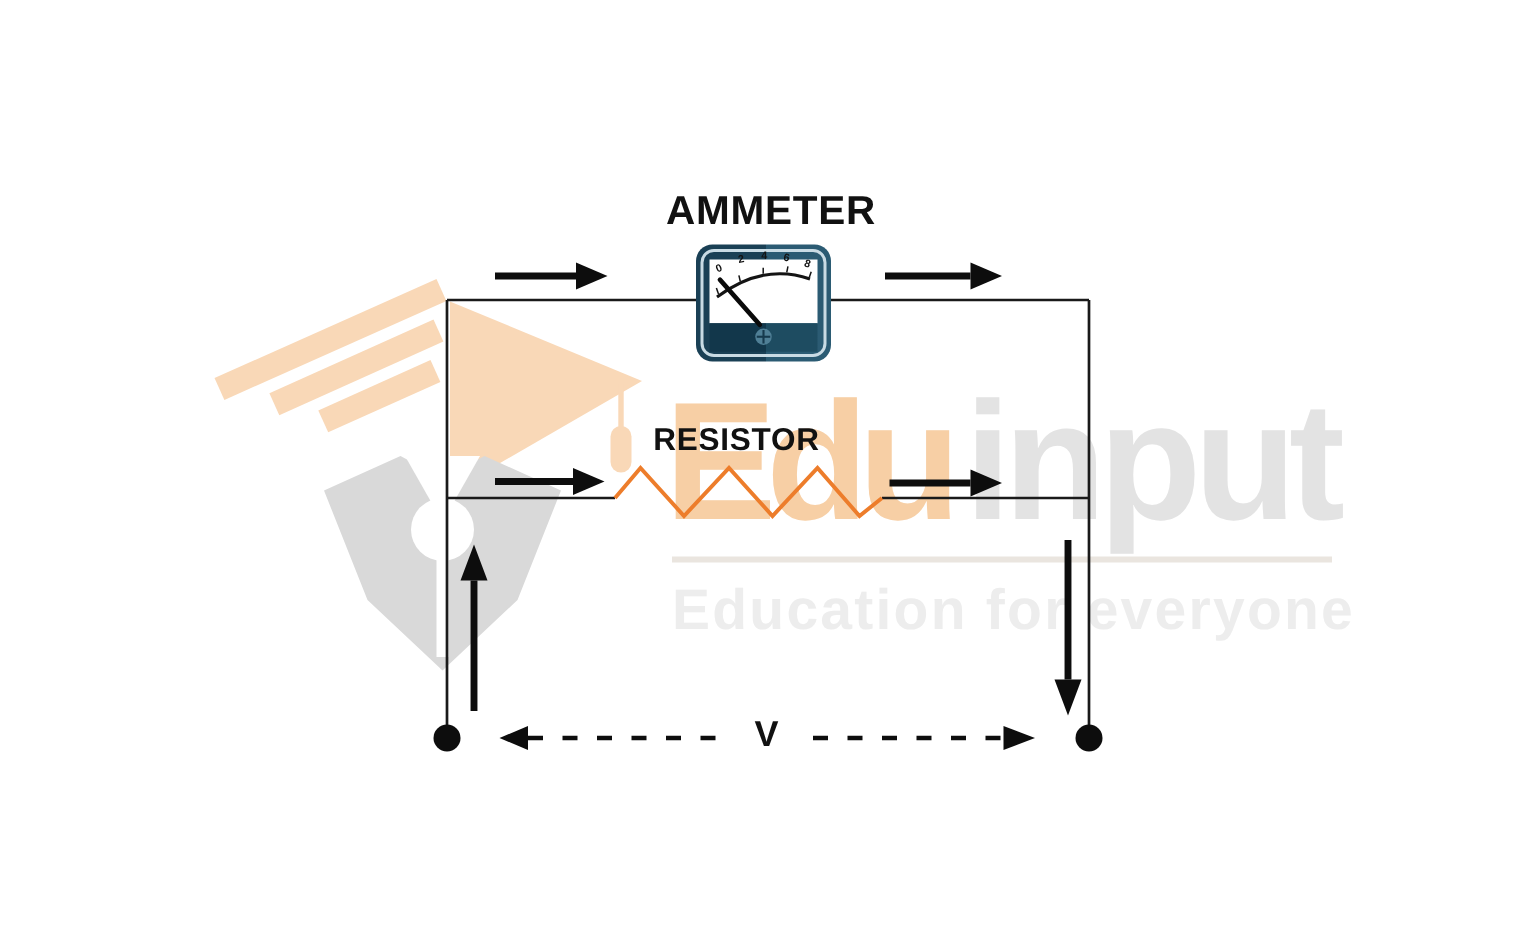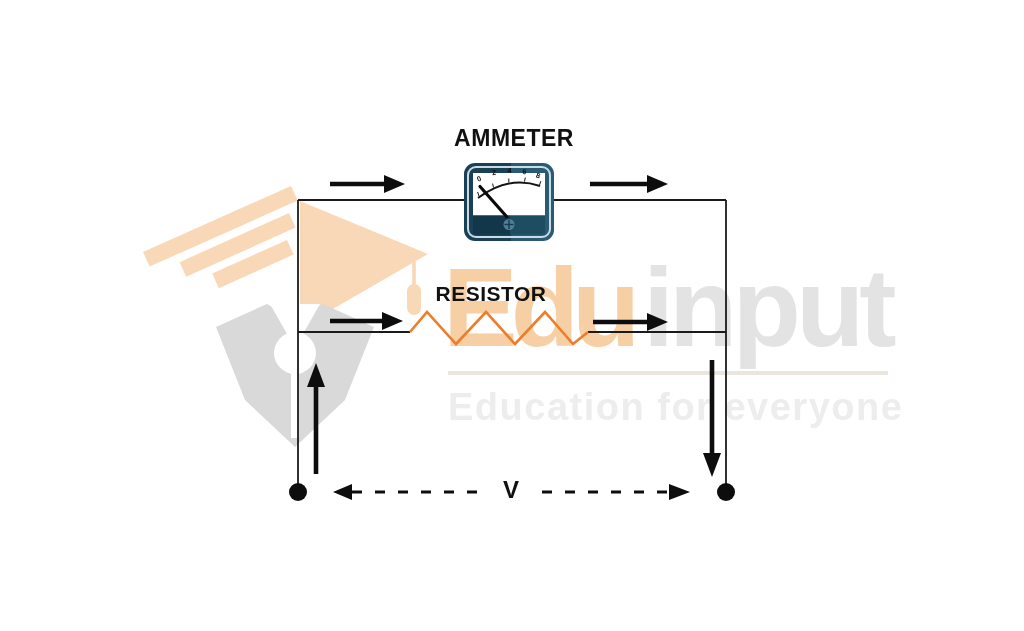--- a/index.html
+++ b/index.html
@@ -32,21 +32,21 @@
     font-size:38px;font-weight:bold;color:#EDEDED;
     letter-spacing:1.5px;white-space:nowrap;
   }
   
   #circuit-svg{position:absolute;left:0;top:0;z-index:2;}
   .diagram-label{
     position:absolute;z-index:3;
     color:#111111;font-weight:bold;text-align:center;
     white-space:nowrap;
   }
-  #ammeter-label{left:414px;top:125px;width:200px;font-size:23px;letter-spacing:0.5px;}
+  #ammeter-label{left:414px;top:125px;width:200px;font-size:27px;letter-spacing:0.5px;}
   #resistor-label{left:391px;top:282px;width:200px;font-size:21px;letter-spacing:0.5px;}
   #voltage-label{left:491px;top:476px;width:40px;font-size:24px;}
 </style>
 </head>
 <body>
 
 <div id="canvas">
 
   <svg class="wm" width="1024" height="631" viewBox="0 0 1024 631">
 

